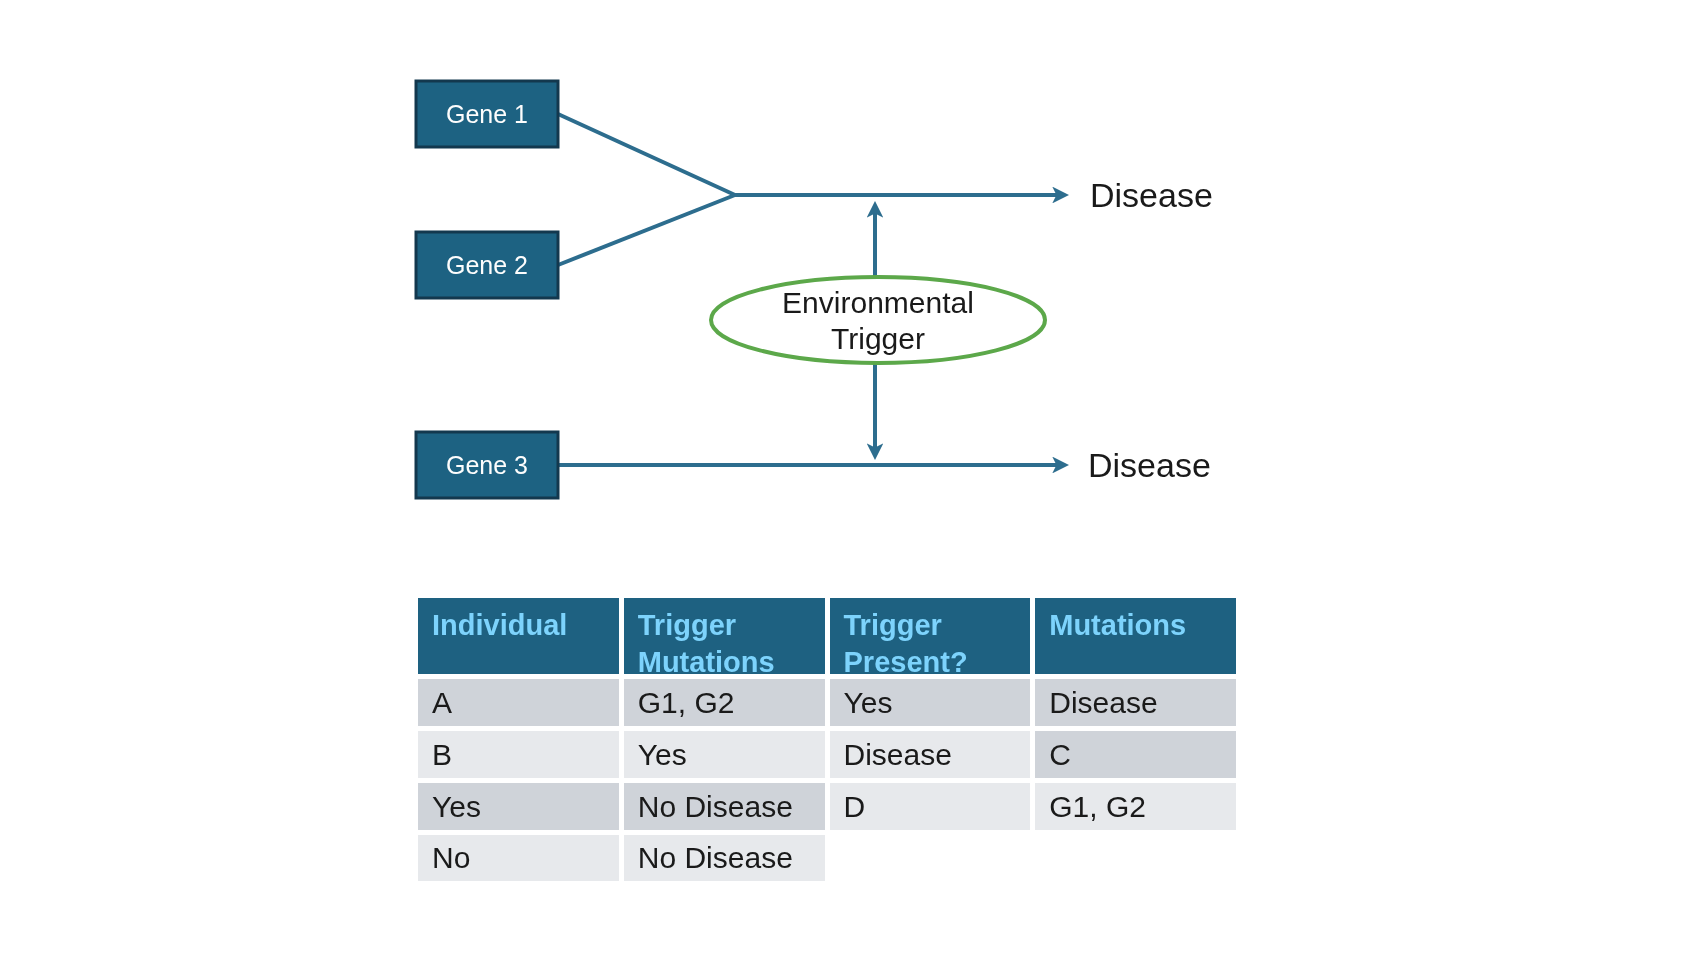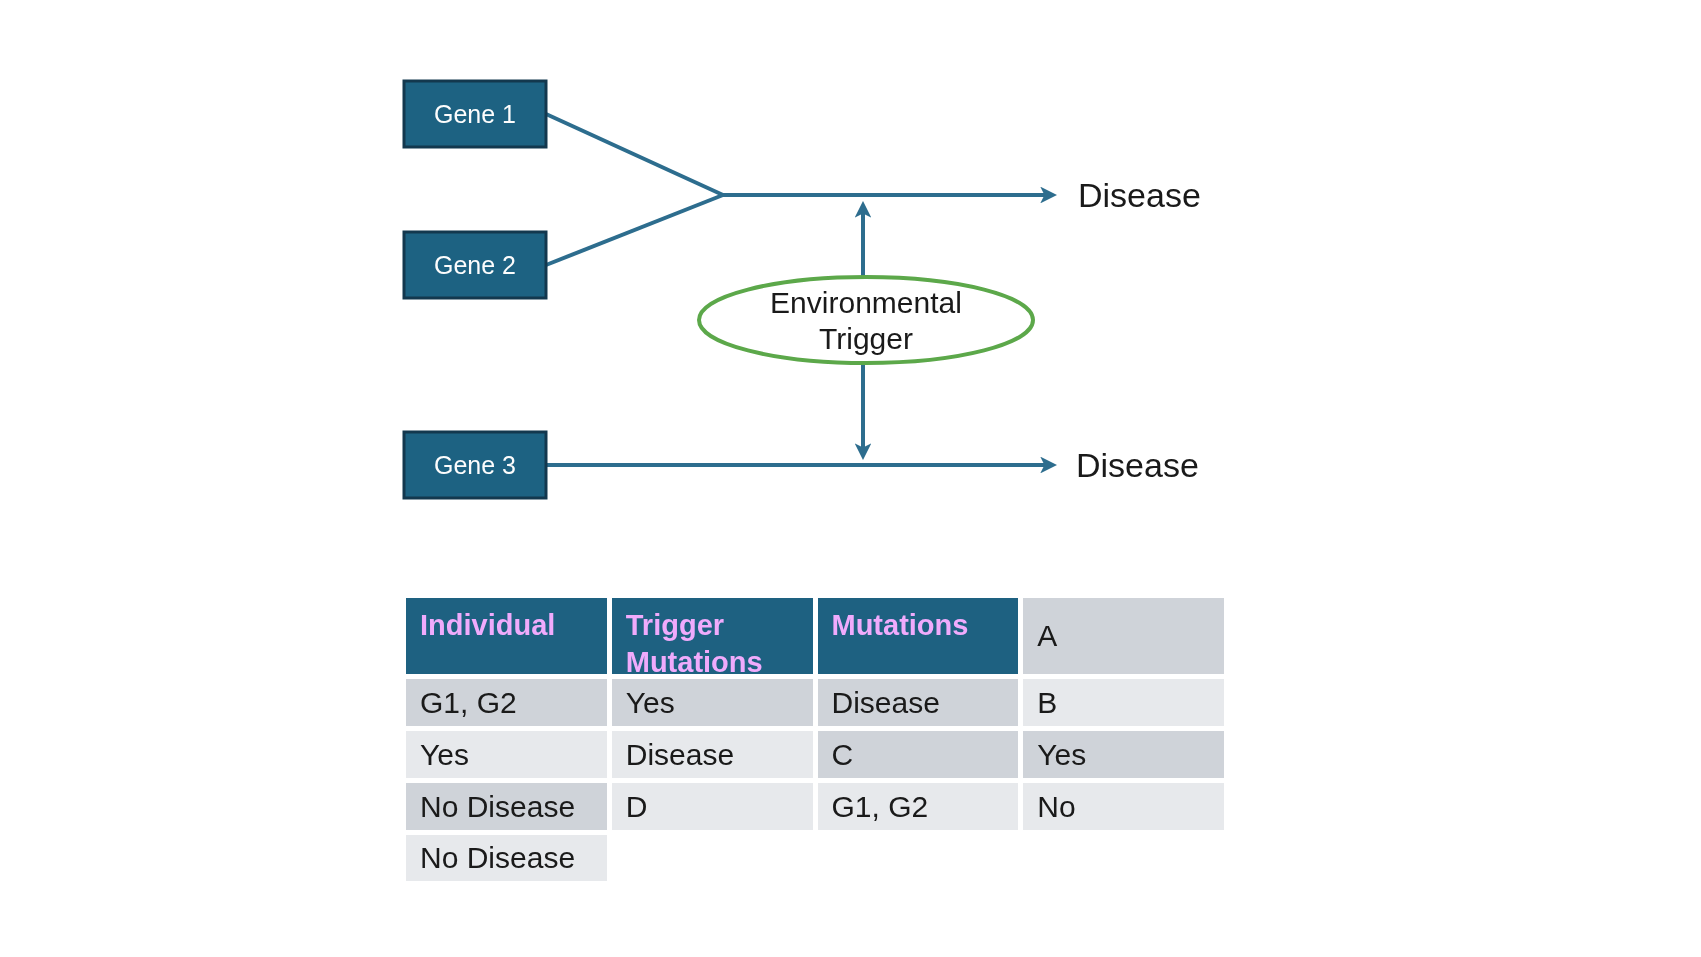--- a/index.html
+++ b/index.html
@@ -7,20 +7,21 @@
     padding: 0;
     background: #ffffff;
     font-family: "Liberation Sans", sans-serif;
   }
   .slide {
     position: relative;
     width: 1408px;
     height: 957px;
     background: #ffffff;
     overflow: hidden;
+    margin-left: 12px;
   }
   .diagram-svg {
     position: absolute;
     left: 0;
     top: 0;
   }
   .gene-box-label {
     font-size: 25px;
     fill: #fdfdfd;
     text-anchor: middle;
@@ -45,21 +46,21 @@
     top: 598px;
     width: 818px;
     display: grid;
     grid-template-columns: 1fr 1fr 1fr 1fr;
     grid-template-rows: 76px 47px 47px 47px 46px;
     gap: 5px;
     background: #ffffff;
   }
   .th {
     background: #1e6181;
-    color: #f0abfc;
+    color: #7dd3fc;
     font-weight: bold;
     font-size: 29px;
     line-height: 1.28;
     padding: 9px 8px 0 14px;
     box-sizing: border-box;
   }
   .td {
     font-size: 30px;
     color: #1a1a1a;
     display: flex;
@@ -108,20 +109,21 @@
       <text class="ellipse-label" x="866" y="349">Trigger</text>
     </g>
 
     <text class="disease-label" x="1078" y="207">Disease</text>
     <text class="disease-label" x="1076" y="477">Disease</text>
   </svg>
 
   <div class="data-table">
     <div class="th">Individual</div>
     <div class="th">Trigger Mutations</div>
+    <div class="th">Trigger Present?</div>
     <div class="th">Mutations</div>
 
     <div class="td row-dark">A</div>
     <div class="td row-dark">G1, G2</div>
     <div class="td row-dark">Yes</div>
     <div class="td row-dark">Disease</div>
 
     <div class="td row-light">B</div>
     <div class="td row-light">Yes</div>
     <div class="td row-light">Disease</div>

